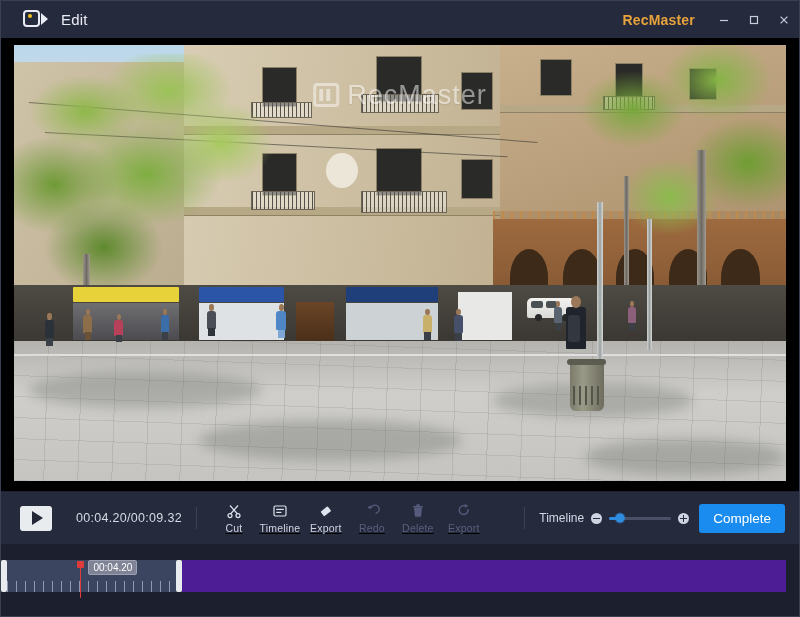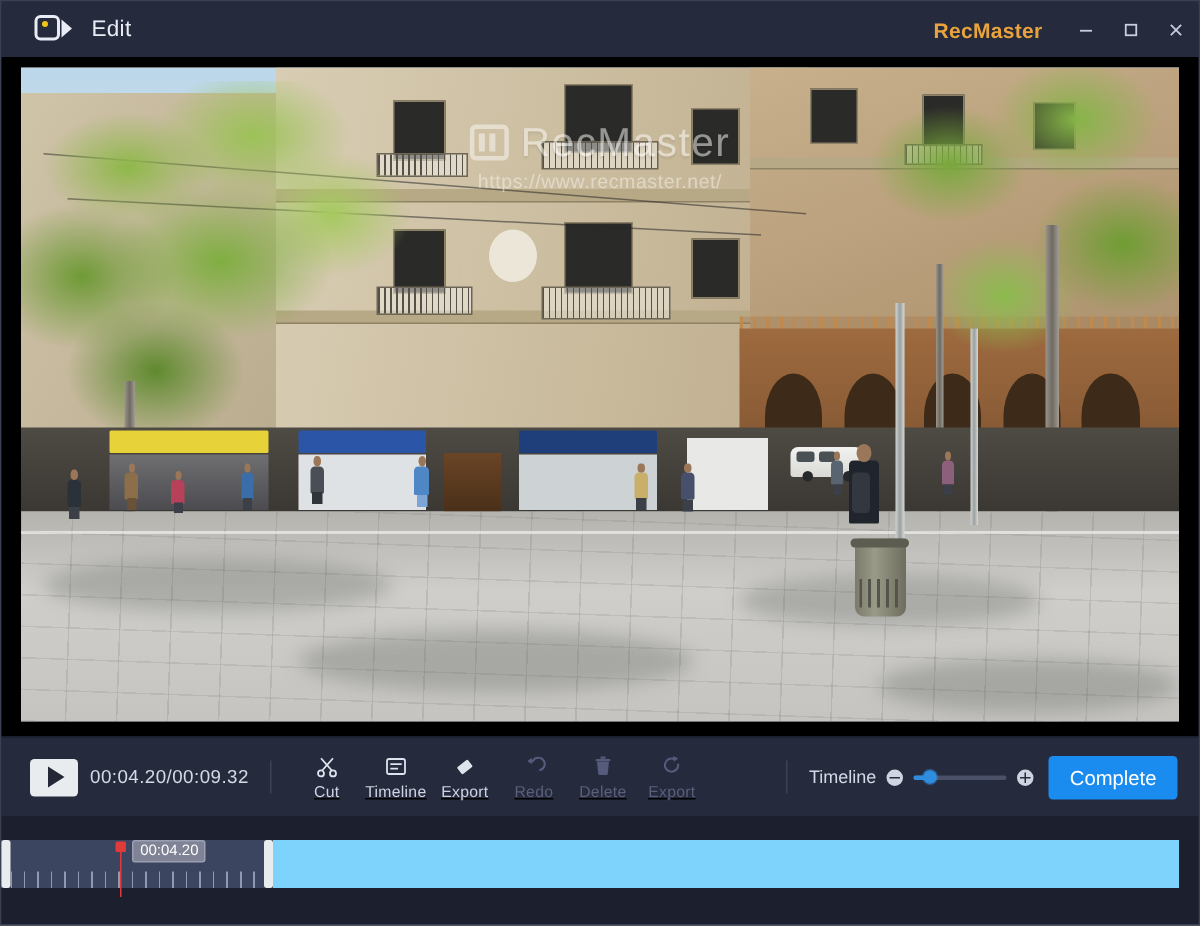--- a/index.html
+++ b/index.html
@@ -201,21 +201,21 @@
     border-top:1px solid #1d2130;
   }
   .playbtn{
     width:32px;height:25px;margin-left:19px;background:#e9ecee;border-radius:3px;
     display:flex;align-items:center;justify-content:center;cursor:pointer;flex:0 0 auto;
   }
   .playtri{
     width:0;height:0;border-top:7px solid transparent;border-bottom:7px solid transparent;
     border-left:11px solid #232736;margin-left:3px;
   }
-  .timecode{color:#d5d9e4;font-size:12.5px;margin-left:8px;letter-spacing:.3px;white-space:nowrap;}
+  .timecode{color:#d5d9e4;font-size:12.5px;margin-left:24px;letter-spacing:.3px;white-space:nowrap;}
   .divider{width:1px;height:22px;background:#3c4257;margin:0 14px;}
   .tools{display:flex;align-items:center;gap:0;}
   .tool{
     width:46px;display:flex;flex-direction:column;align-items:center;justify-content:center;
     gap:3px;cursor:pointer;user-select:none;text-decoration:underline;
   }
   .tool .ico{height:17px;display:flex;align-items:flex-end;}
   .tool .lbl{font-size:10.5px;color:#cfd4e2;letter-spacing:.2px;}
   .tool.disabled{cursor:default;}
   .tool.disabled .lbl{color:#5b5f7b;}
@@ -250,21 +250,21 @@
   }
   .film-ico:before,.film-ico:after{
     content:"";position:absolute;width:3px;top:1px;bottom:1px;
     background:repeating-linear-gradient(#1b1f2e 0 2px,#d9dde8 2px 3px);
   }
   .film-ico:before{left:0;}
   .film-ico:after{right:0;}
   .track-label{color:#e2e6ef;font-size:12px;}
   .track-area{flex:1 1 auto;position:relative;}
   .track-row{
-    position:absolute;left:0;right:13px;top:16px;height:32px;background:#7dd3fc;
+    position:absolute;left:0;right:13px;top:16px;height:32px;background:#4c1d95;
   }
   .clip{
     position:absolute;top:0;height:100%;background:#3c4560;
     display:flex;align-items:flex-end;box-sizing:border-box;
   }
   .clip-handle{
     position:absolute;top:0;height:100%;width:6px;background:#e9ecee;border-radius:2px;
   }
   .clip-handle.l{left:0;}
   .clip-handle.r{right:0;}
@@ -463,21 +463,20 @@
       <div class="bin" style="left:72%;top:72%;width:34px;height:52px;z-index:5;">
         <div class="bin-rim"></div>
         <div class="bin-slats"></div>
       </div>
 
       <div class="wm">
         <div class="wm-main">
           <span class="wm-logo"></span>
           <span>RecMaster</span>
         </div>
-        <div class="wm-url">https://www.recmaster.net/</div>
       </div>
 
     </div>
   </div>
 
   <div class="toolbar">
 
     <div class="playbtn">
       <span class="playtri"></span>
     </div>

